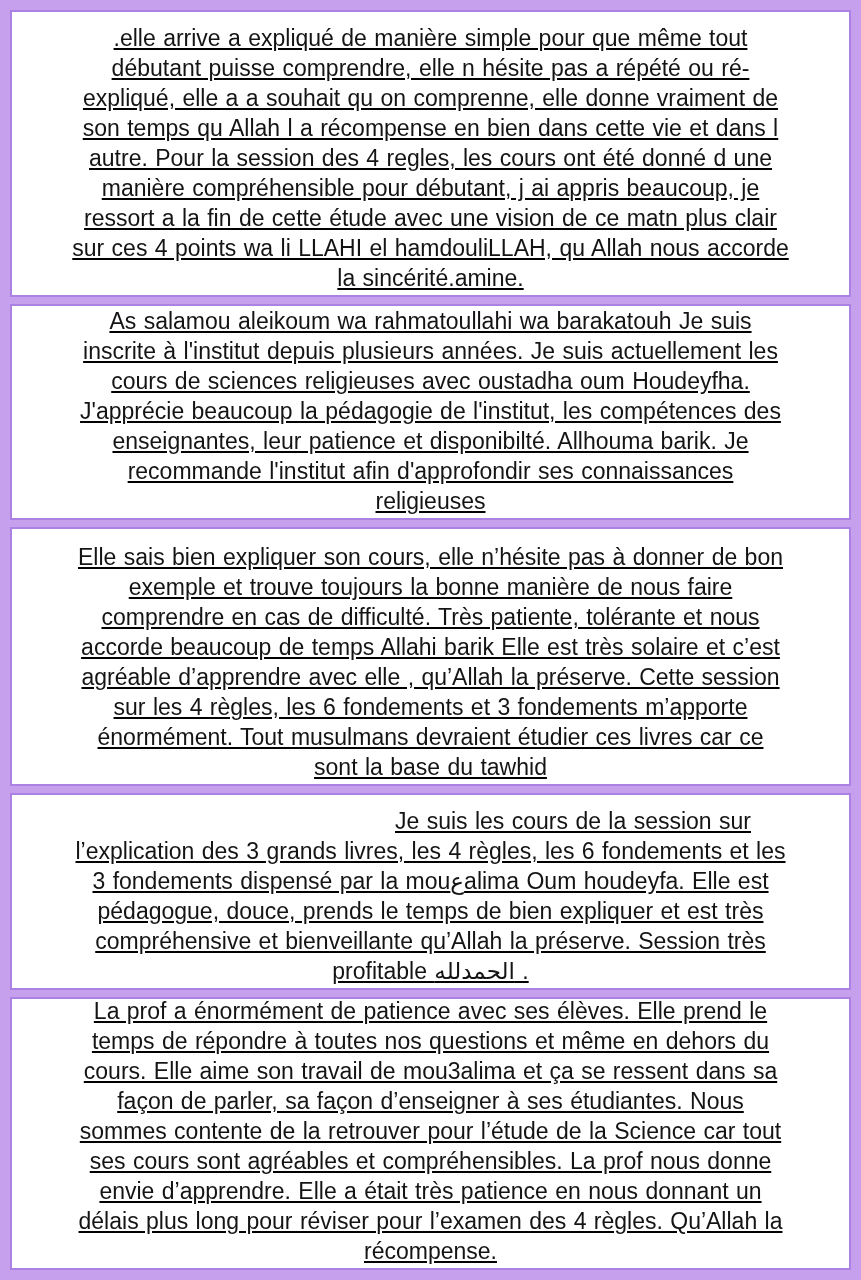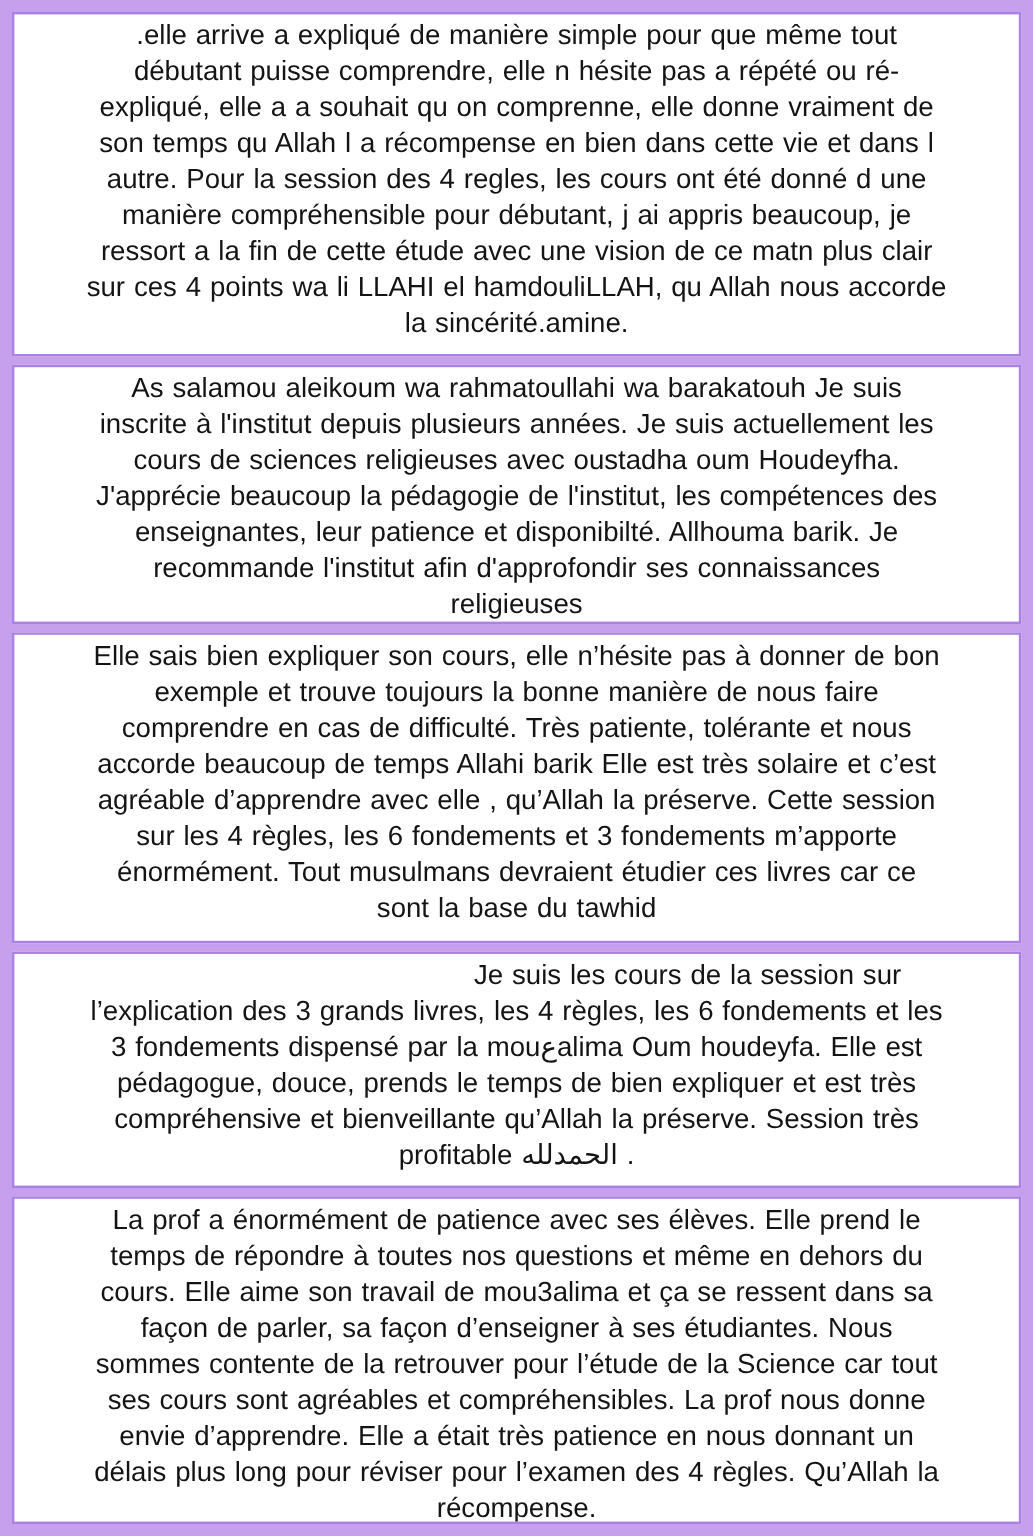--- a/index.html
+++ b/index.html
@@ -23,24 +23,25 @@
     flex-direction:column;
     gap:7px;
   }
   .card{
     box-sizing:border-box;
     background:var(--card-bg);
     border:2px solid var(--card-border);
     flex-basis:0;
     min-height:0;
     display:flex;
-    align-items:flex-start;
+    align-items:flex-end;
     justify-content:center;
     overflow:hidden;
     padding:2px 10px;
+    text-decoration:underline;
   }
   .card p{
     margin:0;
     width:100%;
     color:var(--text);
     font-size:23px;
     line-height:30px;
     text-align:center;
     white-space:pre-line;
     word-spacing:1px;

